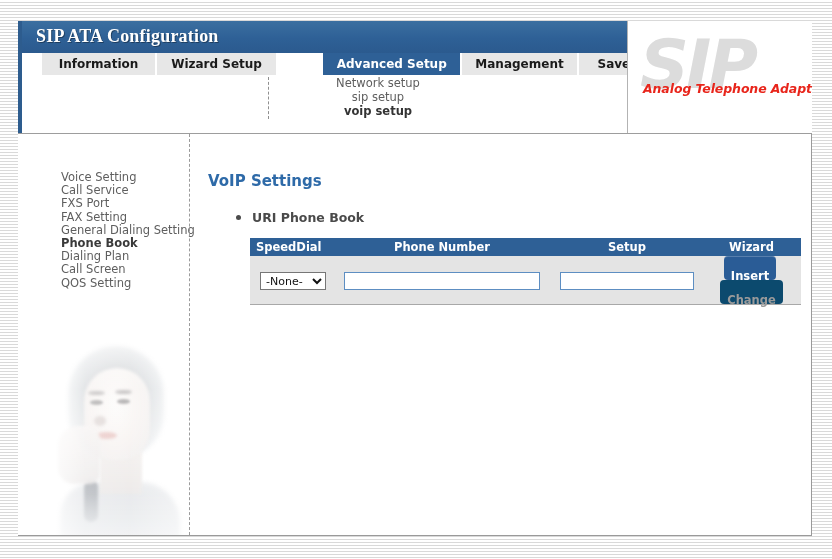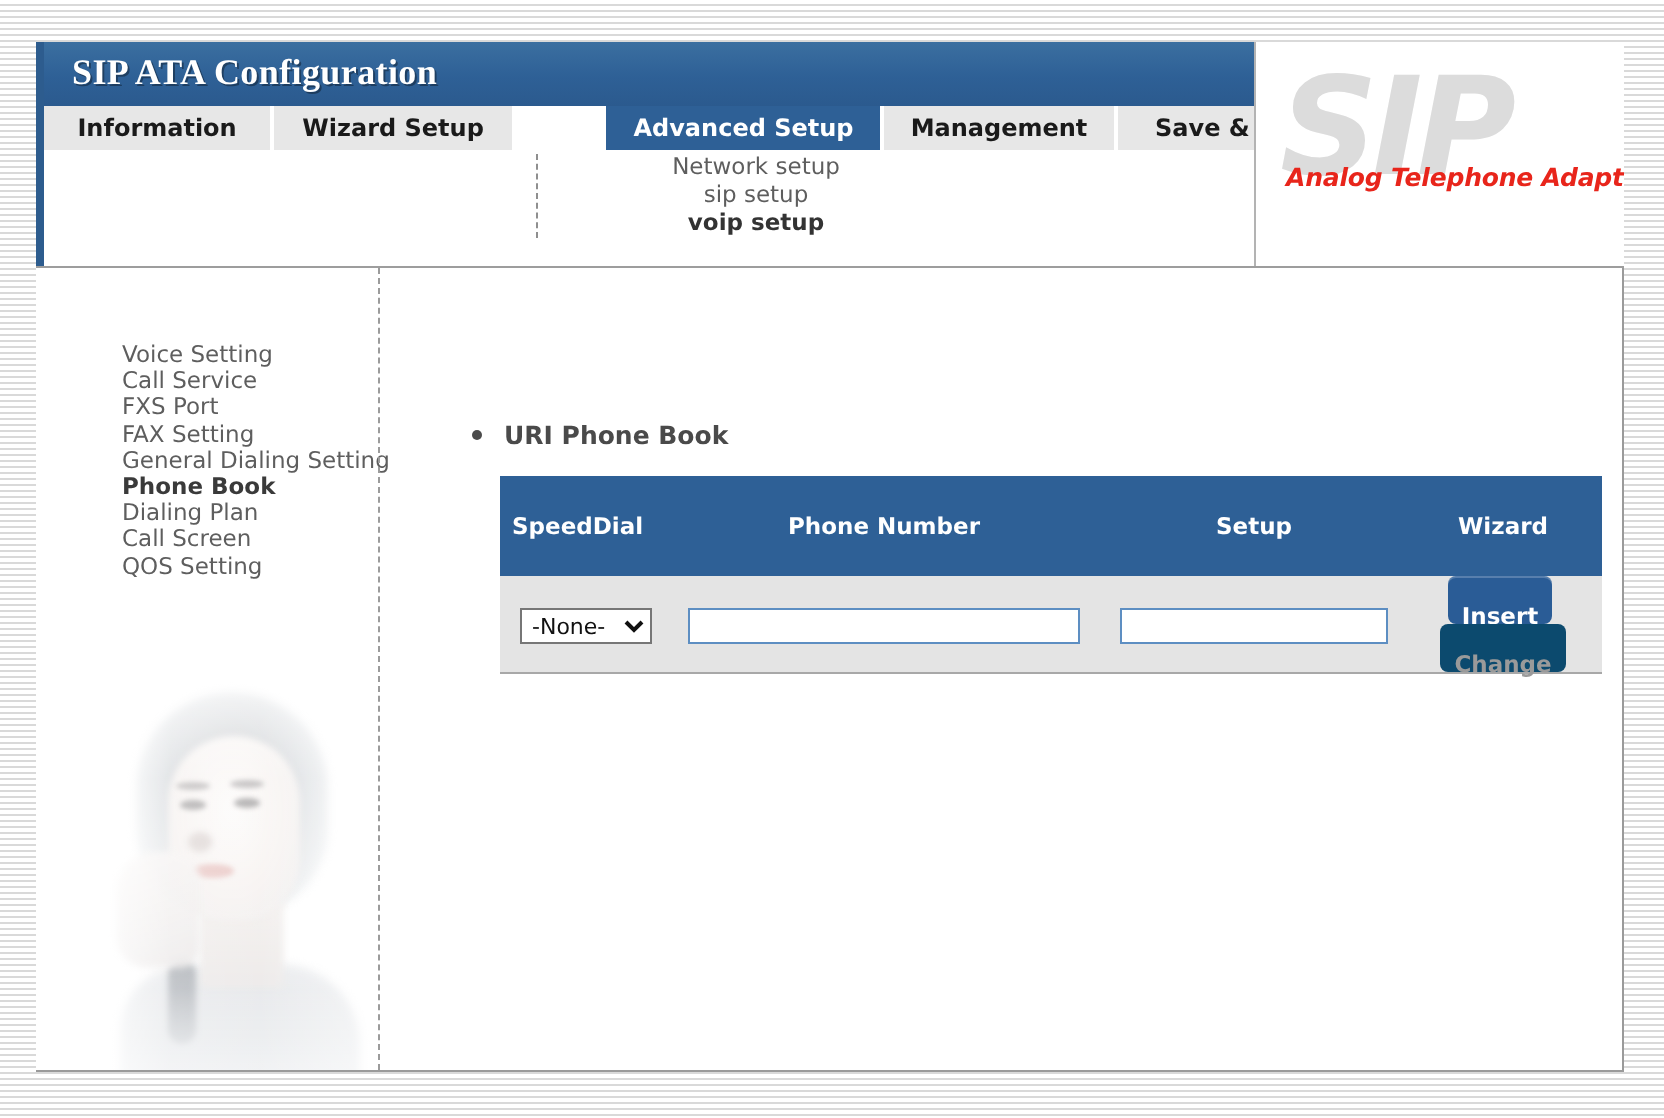--- a/index.html
+++ b/index.html
@@ -77,20 +77,21 @@
 
   
   #tab-strip {
     position: absolute;
     left: 4px;
     top: 32px;
     width: 673px;
     height: 22px;
     background: #ffffff;
     display: flex;
+    padding-left: 20px;
   }
   .tab {
     height: 22px;
     line-height: 22px;
     background: #e7e7e7;
     color: #1a1a1a;
     font-size: 12px;
     font-weight: bold;
     text-align: center;
     margin-right: 2px;
@@ -401,21 +402,21 @@
     border-collapse: collapse;
     table-layout: fixed;
   }
   #pb-table th {
     background: #2e6096;
     color: #ffffff;
     font-size: 11.5px;
     font-weight: bold;
     height: 18px;
     text-align: center;
-    padding: 16px;
+    padding: 0;
   }
   #pb-table th.th-speeddial {
     text-align: left;
     padding-left: 6px;
   }
   #pb-table td {
     background: #e4e4e4;
     height: 24px;
     padding: 0;
     border-bottom: 1px solid #a8a8a8;
@@ -540,20 +541,21 @@
         <div class="ph-mic"></div>
         <div class="ph-hand"></div>
         <div class="ph-veil"></div>
       </div>
     </div>
 
     <div id="divider"></div>
 
     <div id="content">
 
+      <div id="content-title">VoIP Settings</div>
 
       <div id="bullet-row">
         <span id="bullet-dot"></span>
         <span id="bullet-label">URI Phone Book</span>
       </div>
 
       <table id="pb-table">
         <colgroup>
           <col class="col-speeddial">
           <col class="col-phone">

